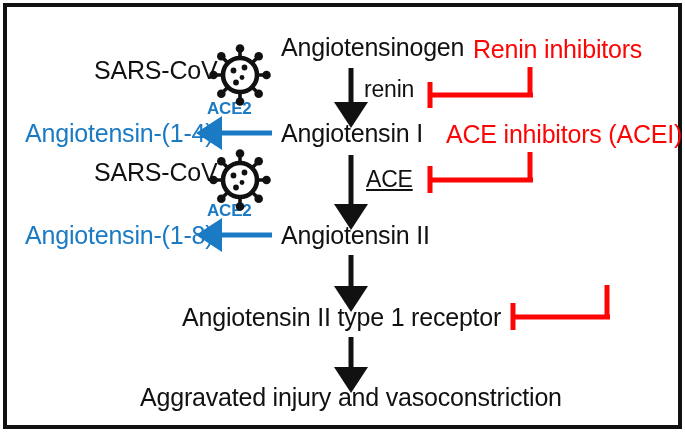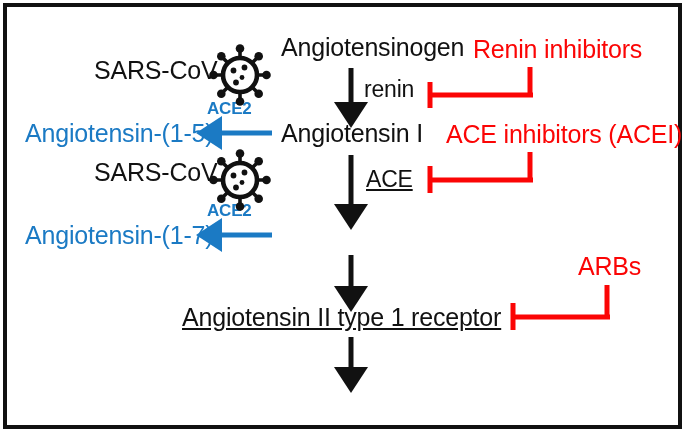--- a/index.html
+++ b/index.html
@@ -59,39 +59,40 @@
   <div class="lbl black t-node" style="left:94px; top:58px;">SARS-CoV</div>
 
   <div class="lbl black t-node" style="left:261px; top:35px;margin-left:20px;">Angiotensinogen</div>
 
   <div class="lbl red t-drug" style="left:473px; top:37px;">Renin inhibitors</div>
 
   <div class="lbl black t-enzyme" style="left:364px; top:78px;">renin</div>
 
   <div class="lbl blue t-ace2" style="left:207px; top:100px;">ACE2</div>
 
-  <div class="lbl blue t-node" style="left:25px; top:121px;">Angiotensin-(1-5)</div>
+  <div class="lbl blue t-node" style="left:25px; top:121px;">Angiotensin-(1-4)</div>
 
   <div class="lbl red t-drug" style="left:446px; top:122px;">ACE inhibitors (ACEI)</div>
 
   <div class="lbl black t-node" style="left:281px; top:121px;">Angiotensin I</div>
 
   <div class="lbl black t-node" style="left:94px; top:160px;">SARS-CoV</div>
 
   <div class="lbl black t-enzyme" style="left:366px; top:168px;text-decoration:underline;">ACE</div>
 
   <div class="lbl blue t-ace2" style="left:207px; top:202px;">ACE2</div>
 
-  <div class="lbl blue t-node" style="left:25px; top:223px;">Angiotensin-(1-7)</div>
+  <div class="lbl blue t-node" style="left:25px; top:223px;">Angiotensin-(1-8)</div>
+
+  <div class="lbl black t-node" style="left:281px; top:223px;">Angiotensin II</div>
 
 
-  <div class="lbl red t-drug" style="left:578px; top:254px;">ARBs</div>
+  <div class="lbl black t-node" style="left:182px; top:305px;">Angiotensin II type 1 receptor</div>
 
-  <div class="lbl black t-node" style="left:182px; top:305px;text-decoration:underline;">Angiotensin II type 1 receptor</div>
-
+  <div class="lbl black t-node" style="left:140px; top:385px;">Aggravated injury and vasoconstriction</div>
 
   <svg class="overlay" viewBox="0 0 685 432" xmlns="http://www.w3.org/2000/svg">
     <defs>
       <marker id="arrowBlack" markerWidth="8" markerHeight="8" refX="2.2" refY="4" orient="auto" markerUnits="strokeWidth">
         <path d="M0,0.6 L0,7.4 L5.2,4 Z" fill="#111111"></path>
       </marker>
       <marker id="arrowBlue" markerWidth="8" markerHeight="8" refX="2.2" refY="4" orient="auto" markerUnits="strokeWidth">
         <path d="M0,0.6 L0,7.4 L5.2,4 Z" fill="#1b7ac4"></path>
       </marker>
     </defs>

